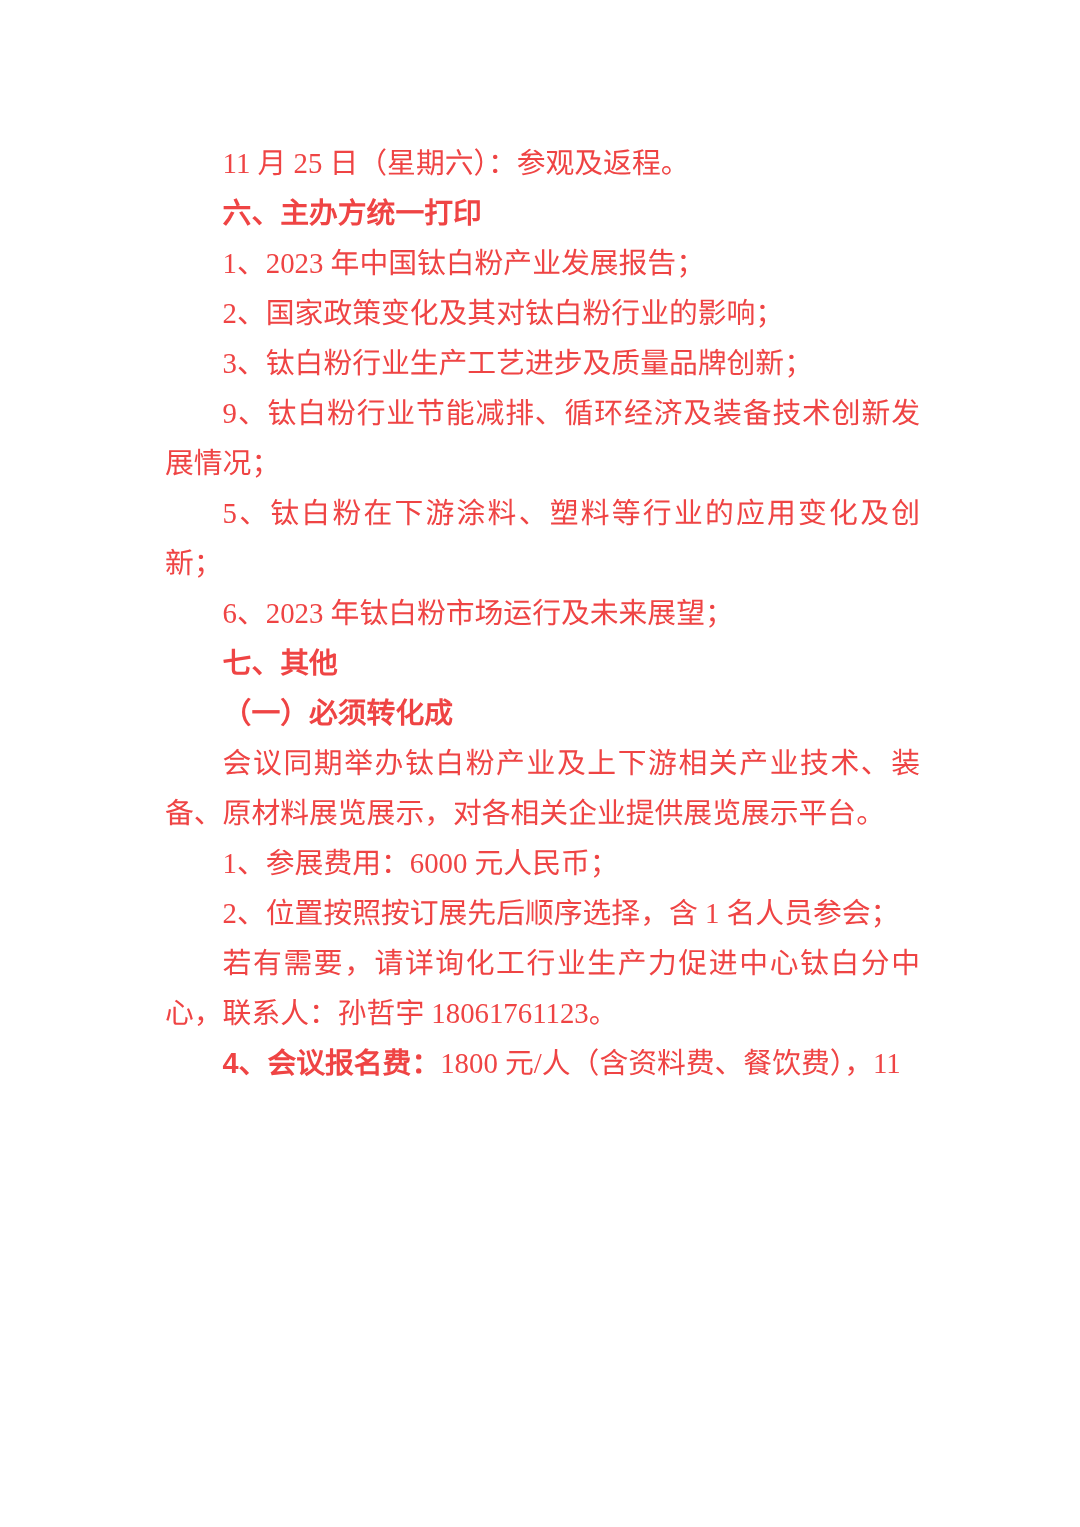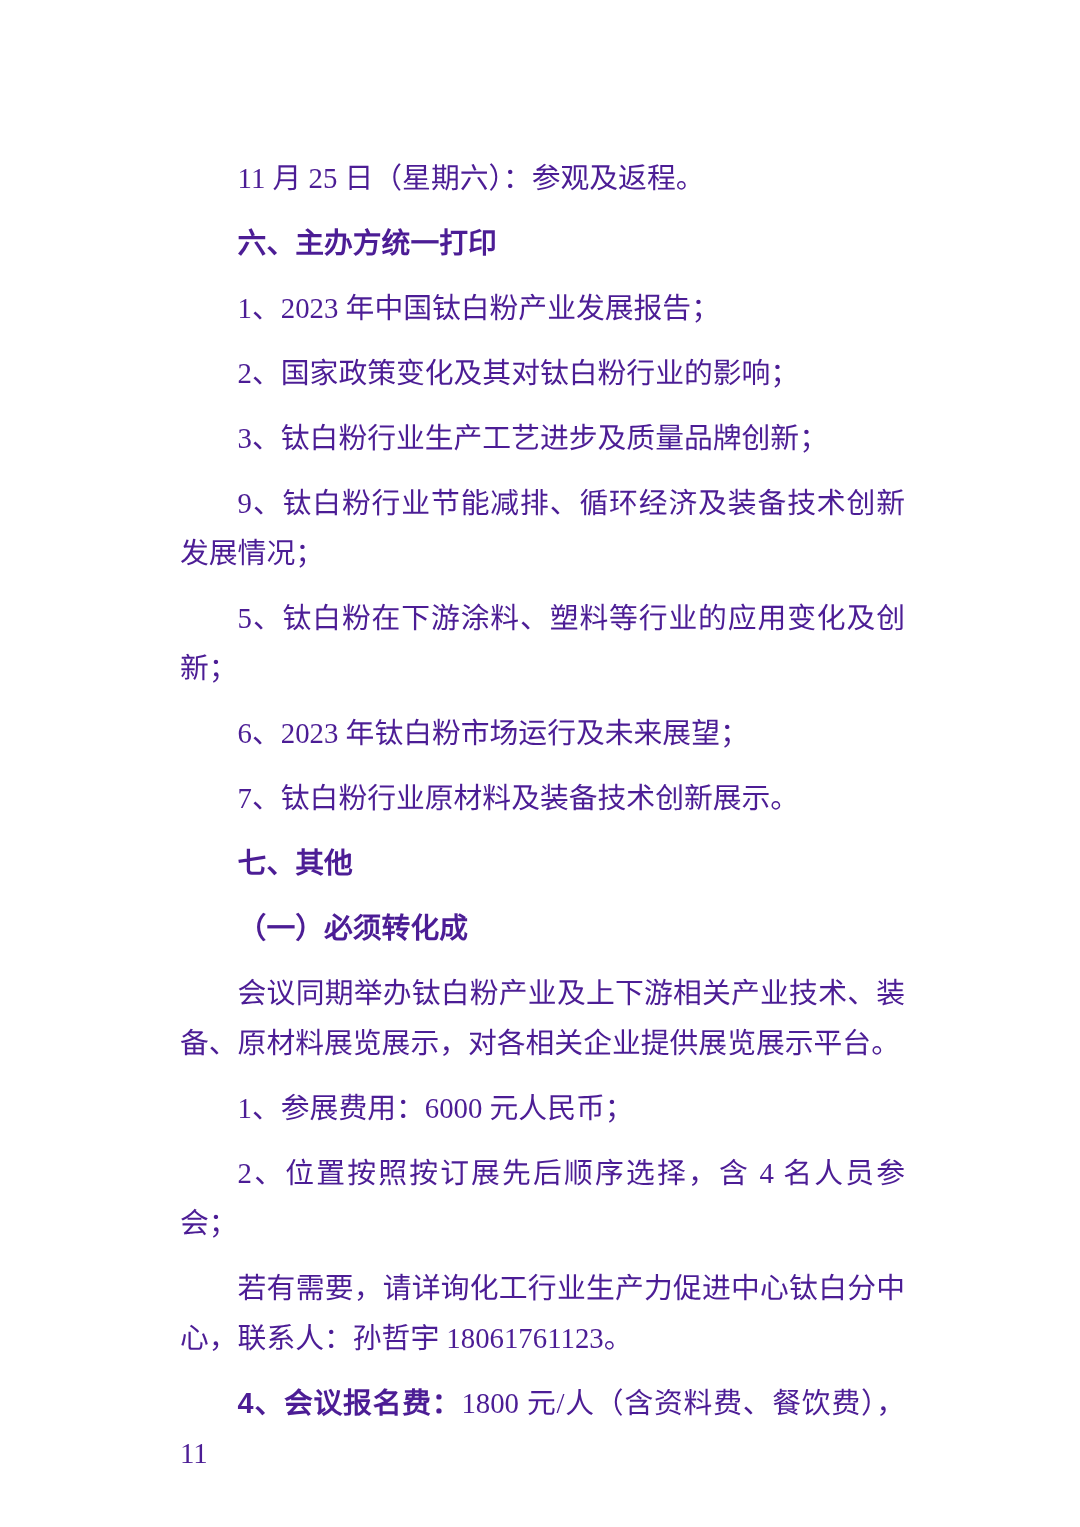--- a/index.html
+++ b/index.html
@@ -14,25 +14,25 @@
     overflow: hidden;
     color: #000000;
   }
   .page {
     position: absolute;
     top: 138px;
     left: 165px;
     width: 755px;
   }
   .para {
-    margin: 15px;
+    margin: 0;
     font-family: "Liberation Serif", "DejaVu Serif", serif;
     font-size: 28.8px;
     line-height: 50px;
-    color: #4c1d95;
+    color: #ef4444;
     text-align: justify;
     text-indent: 2em;
     word-break: normal;
     overflow-wrap: break-word;
   }
   .heading {
     font-family: "Liberation Sans", "DejaVu Sans", sans-serif;
     font-weight: 700;
     text-align: left;
   }
@@ -46,21 +46,20 @@
 
 <div class="page">
   <p class="para">11 月 25 日（星期六）：参观及返程。</p>
   <p class="para heading">六、主办方统一打印</p>
   <p class="para">1、2023 年中国钛白粉产业发展报告；</p>
   <p class="para">2、国家政策变化及其对钛白粉行业的影响；</p>
   <p class="para">3、钛白粉行业生产工艺进步及质量品牌创新；</p>
   <p class="para">9、钛白粉行业节能减排、循环经济及装备技术创新发展情况；</p>
   <p class="para">5、钛白粉在下游涂料、塑料等行业的应用变化及创新；</p>
   <p class="para">6、2023 年钛白粉市场运行及未来展望；</p>
-  <p class="para">7、钛白粉行业原材料及装备技术创新展示。</p>
   <p class="para heading">七、其他</p>
   <p class="para heading">（一）必须转化成</p>
   <p class="para">会议同期举办钛白粉产业及上下游相关产业技术、装备、原材料展览展示，对各相关企业提供展览展示平台。</p>
   <p class="para">1、参展费用：6000 元人民币；</p>
-  <p class="para">2、位置按照按订展先后顺序选择，含 4 名人员参会；</p>
+  <p class="para">2、位置按照按订展先后顺序选择，含 1 名人员参会；</p>
   <p class="para">若有需要，请详询化工行业生产力促进中心钛白分中心，联系人：孙哲宇 18061761123。</p>
   <p class="para"><span class="bold-lead">4、会议报名费：</span><span>1800 元/人（含资料费、餐饮费），11</span></p>
 </div>
 
 </body></html>

